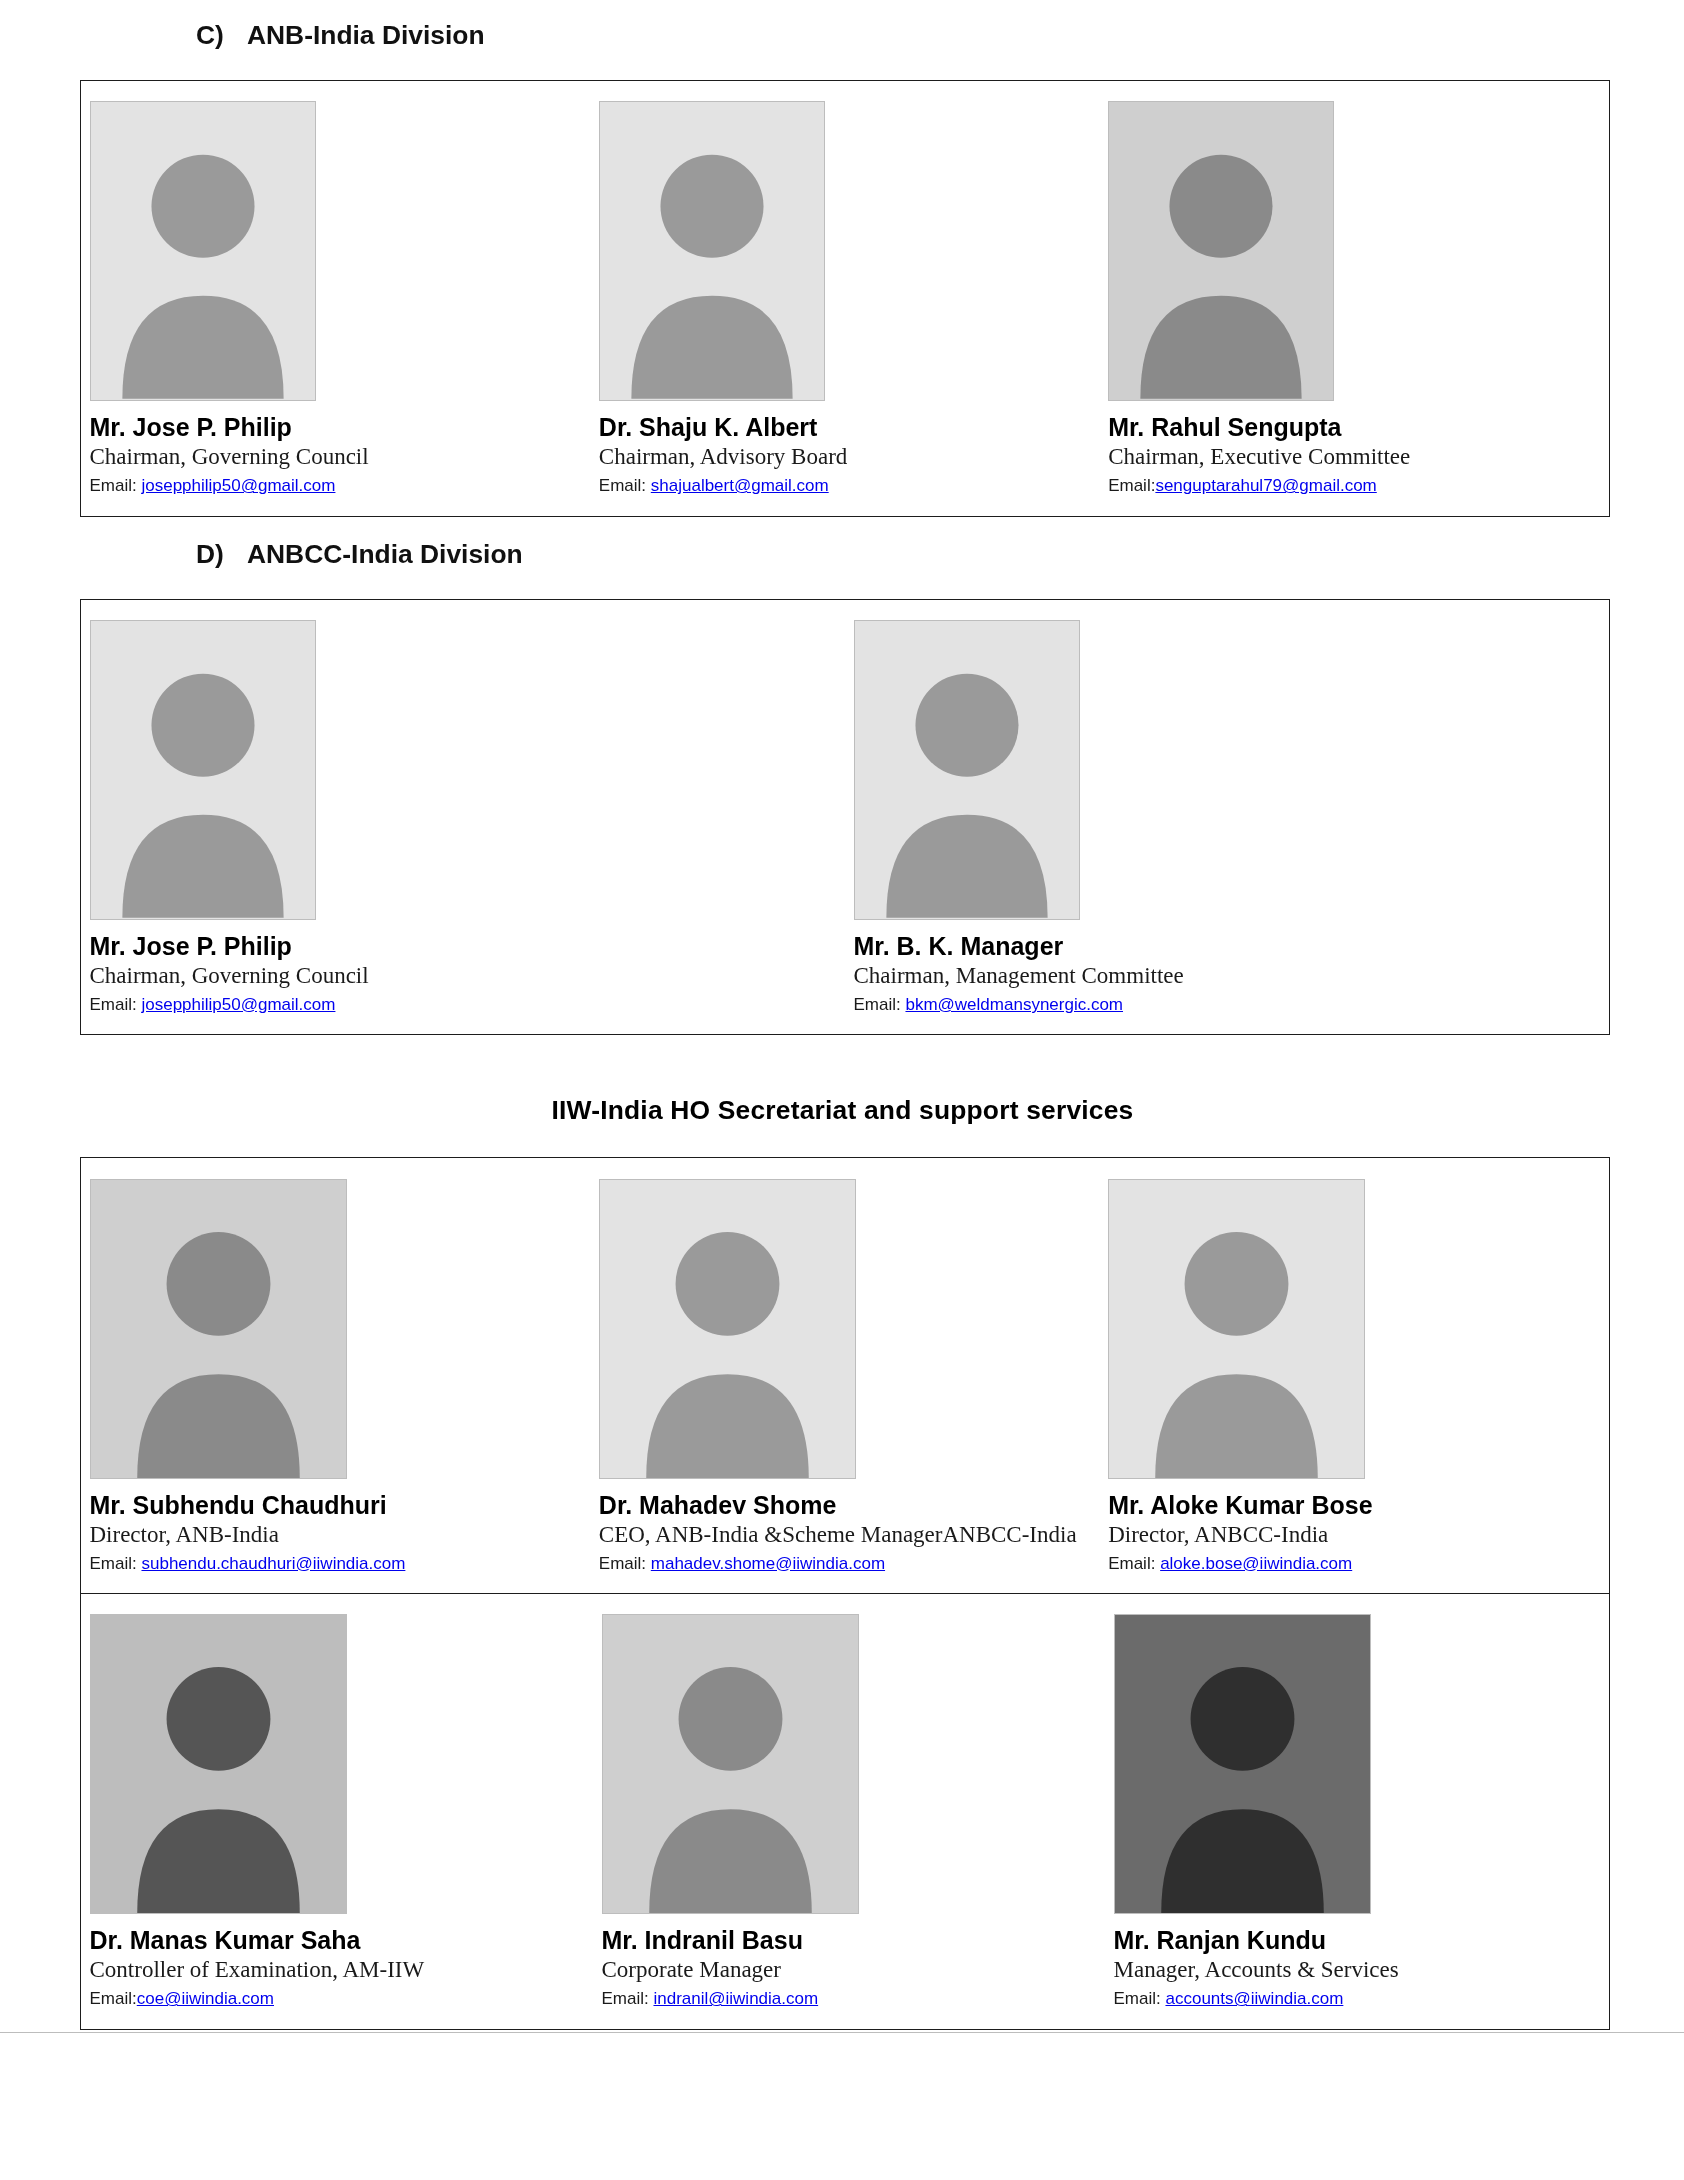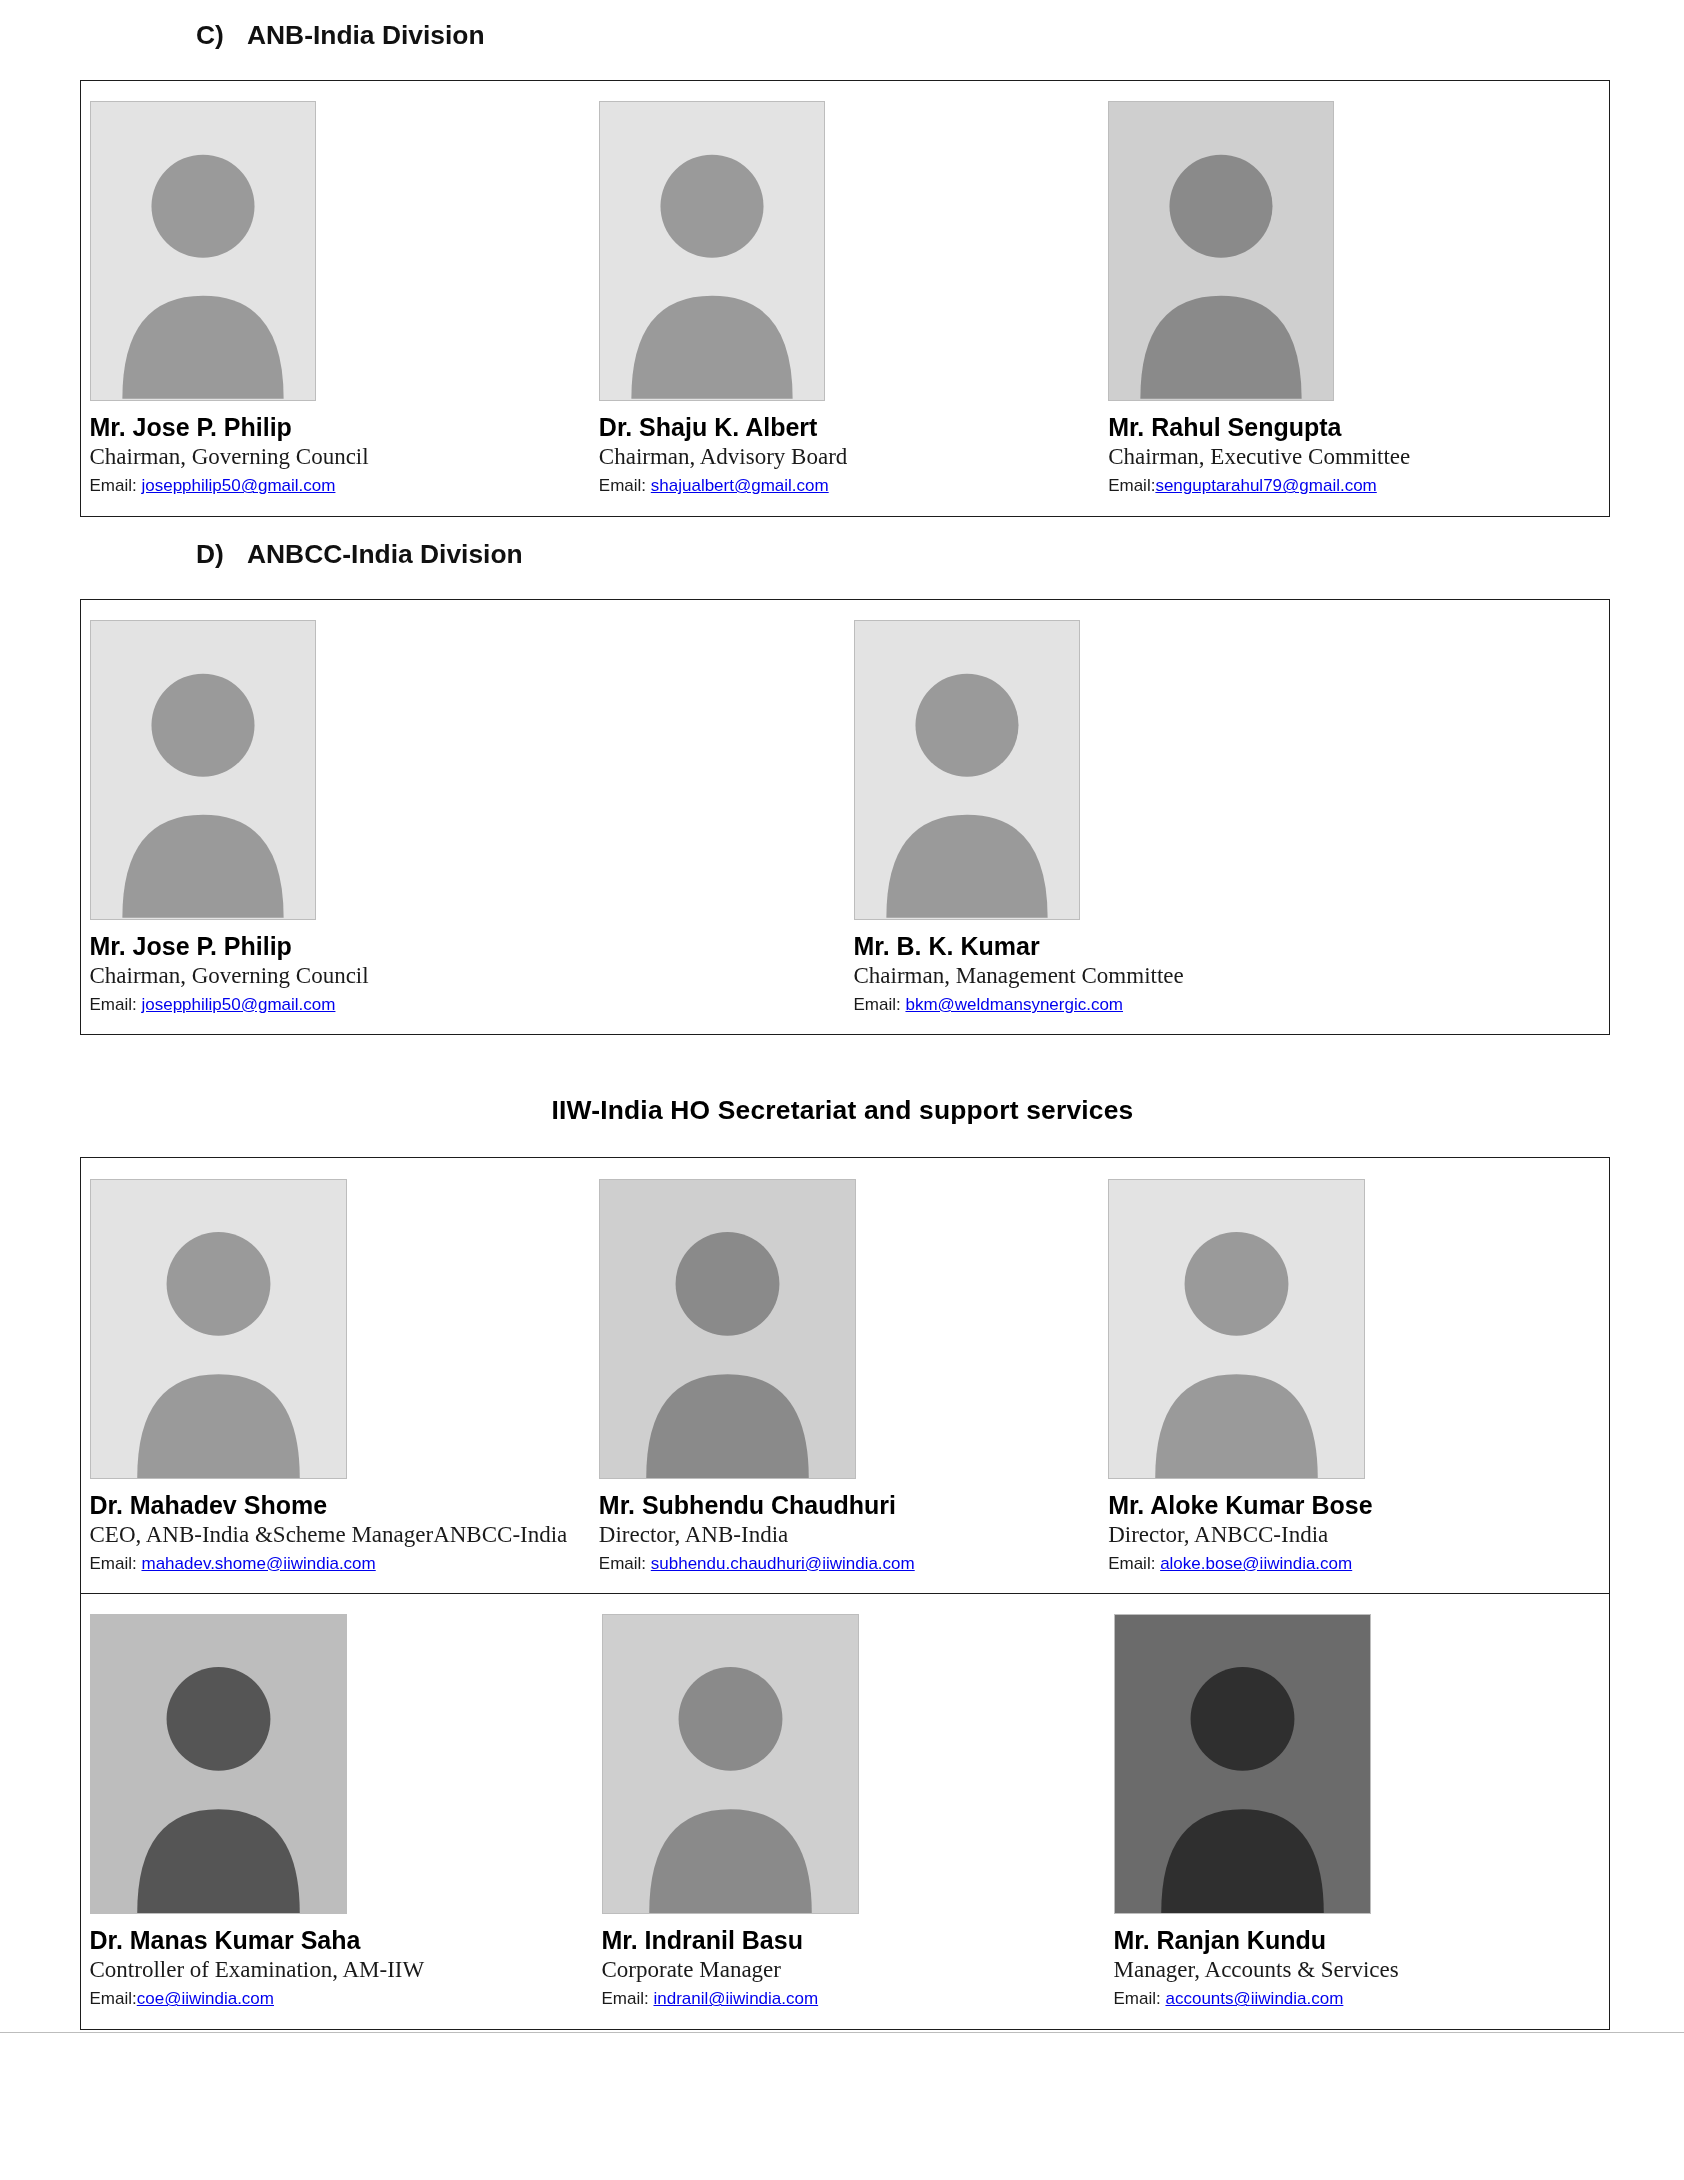--- a/index.html
+++ b/index.html
@@ -91,50 +91,50 @@
       <div class="mrole">Chairman, Governing Council</div>
       <div class="memail"><span>Email: </span><a>josepphilip50@gmail.com</a></div>
     </div>
 
 
     <div class="member">
       <div class="photo"><svg viewBox="0 0 100 132">
             <circle cx="50" cy="46" r="23" fill="currentColor"></circle>
             <path d="M14 132 q0 -46 36 -46 q36 0 36 46 z" fill="currentColor"></path>
           </svg></div>
-      <div class="mname">Mr. B. K. Kumar</div>
+      <div class="mname">Mr. B. K. Manager</div>
       <div class="mrole">Chairman, Management Committee</div>
       <div class="memail"><span>Email: </span><a>bkm@weldmansynergic.com</a></div>
     </div>
   </div>
 
   <div class="main-title">IIW-India HO Secretariat and support services</div>
 
   <div class="panel sec3">
 
     <div class="row3">
 
       <div class="member">
+        <div class="photo mid"><svg viewBox="0 0 100 132">
+              <circle cx="50" cy="46" r="23" fill="currentColor"></circle>
+              <path d="M14 132 q0 -46 36 -46 q36 0 36 46 z" fill="currentColor"></path>
+            </svg></div>
+        <div class="mname">Mr. Subhendu Chaudhuri</div>
+        <div class="mrole">Director, ANB-India</div>
+        <div class="memail"><span>Email: </span><a>subhendu.chaudhuri@iiwindia.com</a></div>
+      </div>
+
+      <div class="member">
         <div class="photo"><svg viewBox="0 0 100 132">
               <circle cx="50" cy="46" r="23" fill="currentColor"></circle>
               <path d="M14 132 q0 -46 36 -46 q36 0 36 46 z" fill="currentColor"></path>
             </svg></div>
         <div class="mname">Dr. Mahadev Shome</div>
         <div class="mrole">CEO, ANB-India &amp;Scheme ManagerANBCC-India</div>
         <div class="memail"><span>Email: </span><a>mahadev.shome@iiwindia.com</a></div>
-      </div>
-
-      <div class="member">
-        <div class="photo mid"><svg viewBox="0 0 100 132">
-              <circle cx="50" cy="46" r="23" fill="currentColor"></circle>
-              <path d="M14 132 q0 -46 36 -46 q36 0 36 46 z" fill="currentColor"></path>
-            </svg></div>
-        <div class="mname">Mr. Subhendu Chaudhuri</div>
-        <div class="mrole">Director, ANB-India</div>
-        <div class="memail"><span>Email: </span><a>subhendu.chaudhuri@iiwindia.com</a></div>
       </div>
 
       <div class="member">
         <div class="photo"><svg viewBox="0 0 100 132">
               <circle cx="50" cy="46" r="23" fill="currentColor"></circle>
               <path d="M14 132 q0 -46 36 -46 q36 0 36 46 z" fill="currentColor"></path>
             </svg></div>
         <div class="mname">Mr. Aloke Kumar Bose</div>
         <div class="mrole">Director, ANBCC-India</div>
         <div class="memail"><span>Email: </span><a>aloke.bose@iiwindia.com</a></div>

